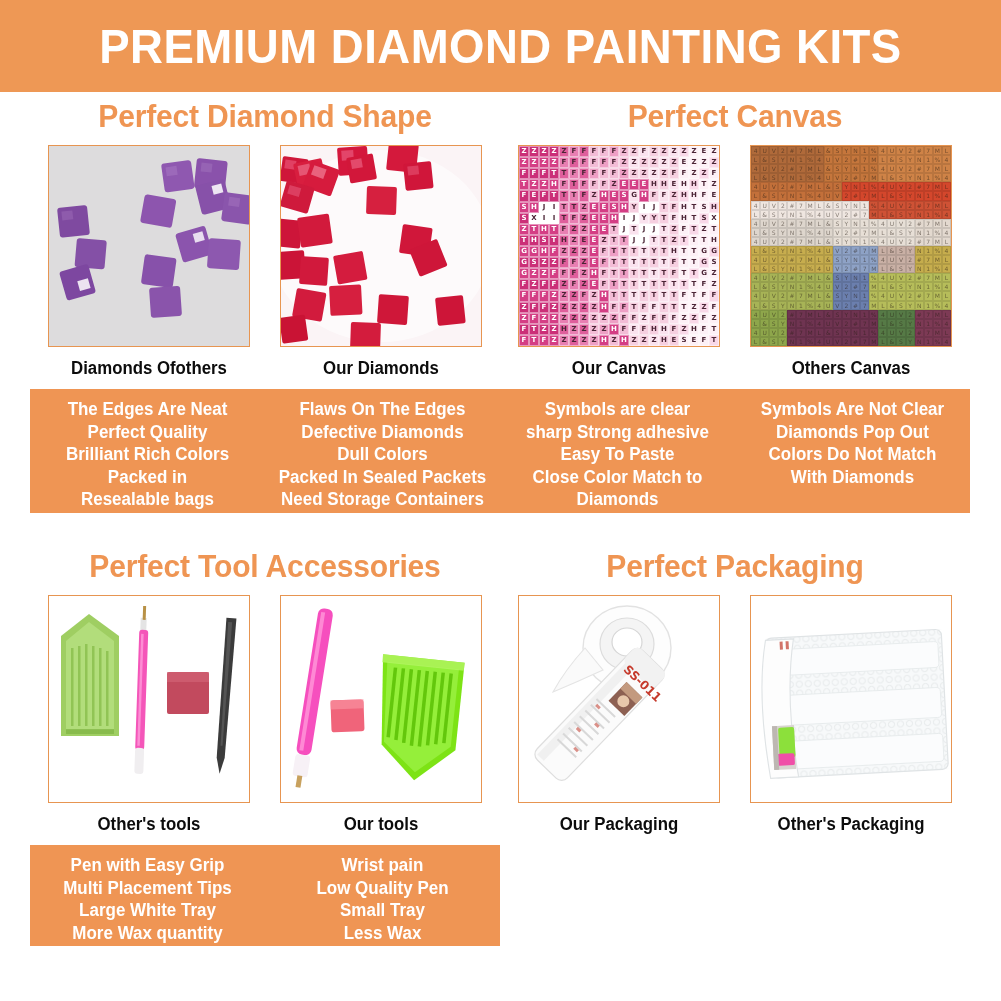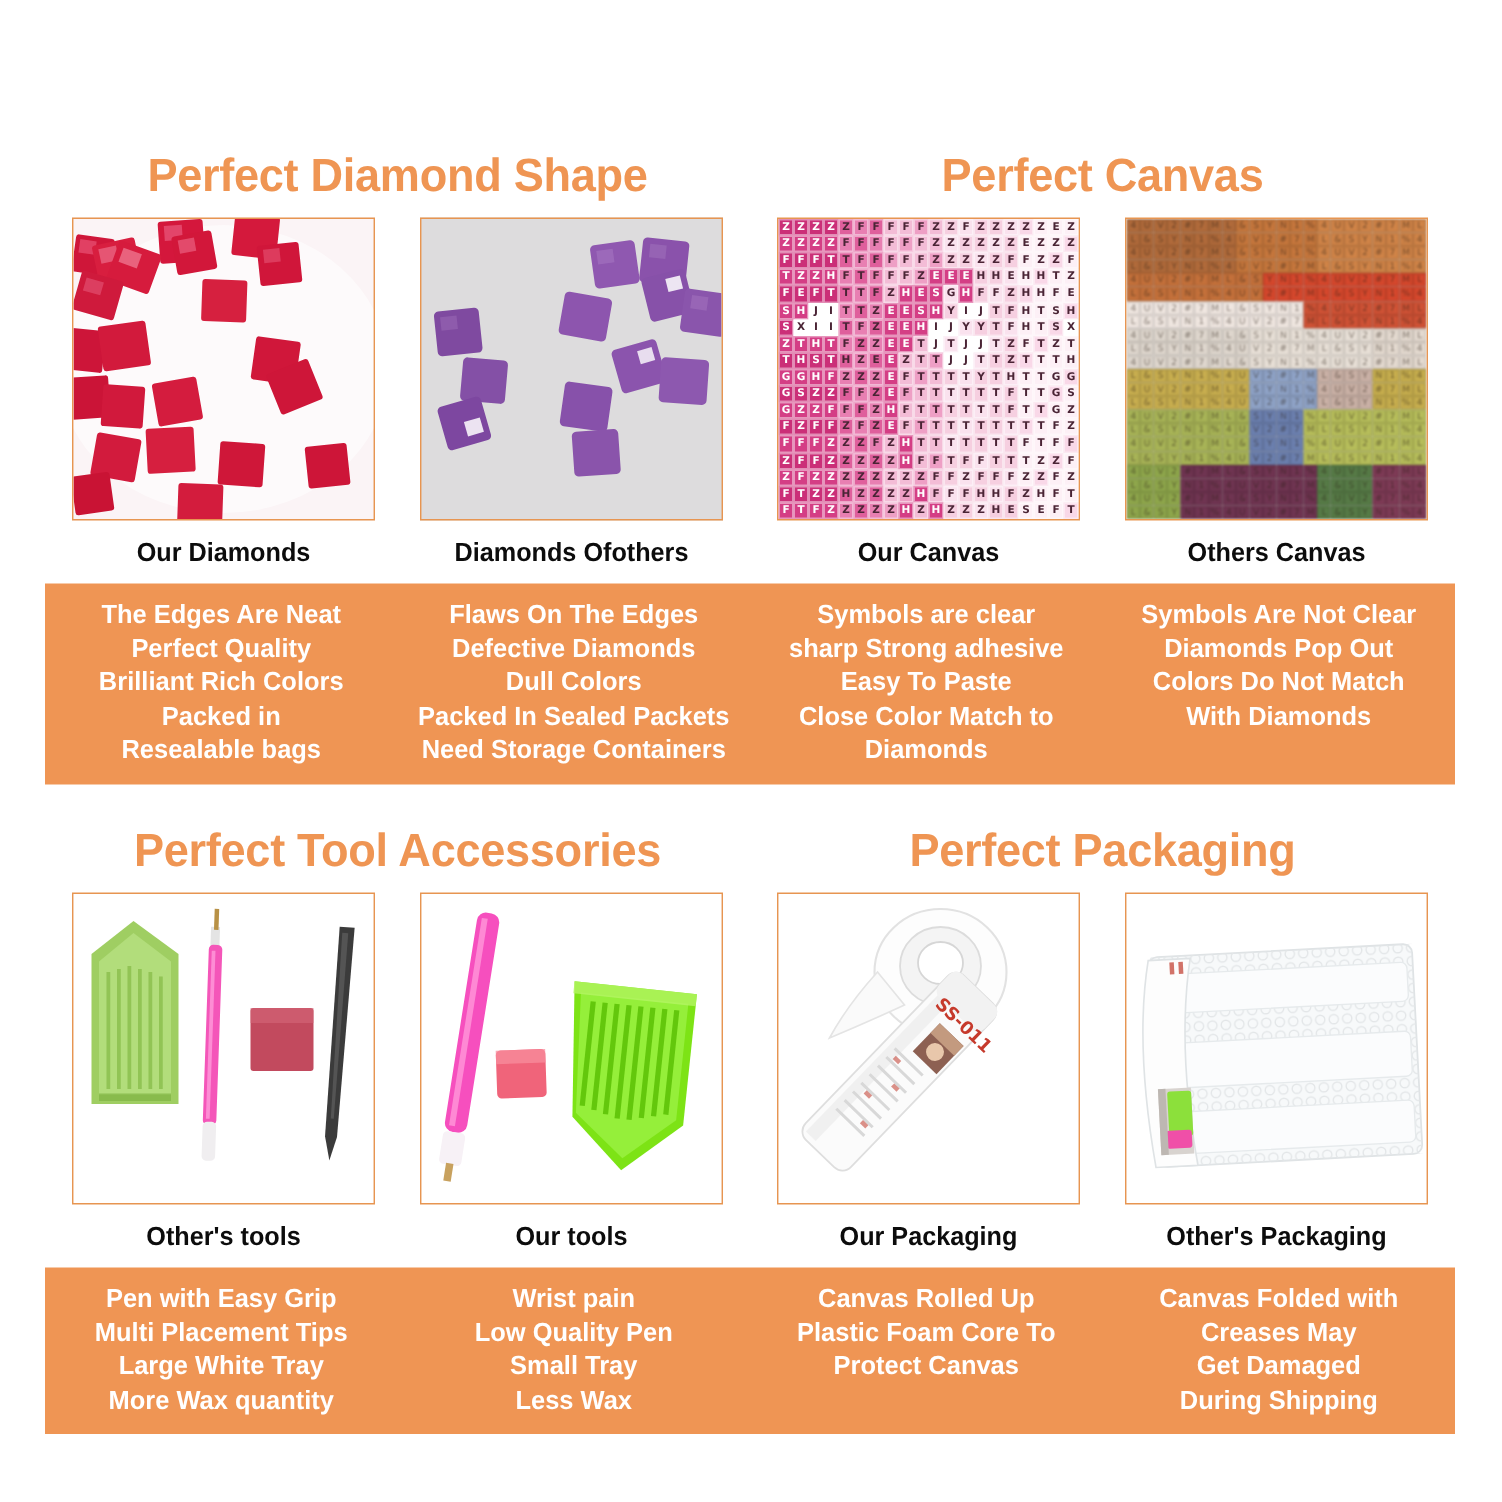--- a/index.html
+++ b/index.html
@@ -86,21 +86,21 @@
     font-size: 17.5px;
     line-height: 20px;
     white-space: nowrap;
     transform: scaleX(0.96);
   }
 
   .bullet-box {
     margin-top: 11px;
     background: #ef9554;
     display: flex;
-    padding: 9px 0 12px 0;
+    padding: 9px 0 2px 0;
   }
   .bullet-col {
     flex: 1;
     text-align: center;
     color: #ffffff;
     font-family: "Liberation Sans Narrow", "Liberation Sans", sans-serif;
     font-weight: 700;
     font-size: 17.5px;
     line-height: 22.5px;
     padding: 0 4px;
@@ -144,24 +144,81 @@
     font-size: 6px;
     color: rgba(40,30,20,0.55);
     border: 0.3px solid rgba(0,0,0,0.10);
   }
 </style>
 </head>
 <body>
 
 <div id="page">
 
+  <div class="header-banner">
+    <div class="header-title">PREMIUM DIAMOND PAINTING KITS</div>
+  </div>
 
   <div class="quad quad-left quad-top">
     <div class="section-title">Perfect Diamond Shape</div>
     <div class="pair">
+
+      <div class="cell">
+        <div class="photo-frame bg-grey">
+          <svg width="200" height="200" viewBox="0 0 200 200">
+            <rect x="0" y="0" width="200" height="200" fill="#dddcdd"></rect>
+            <g>
+              <g transform="translate(112,18) rotate(-8)">
+                <rect width="30" height="29" rx="3" fill="#8f58b0"></rect>
+                  <rect x="4" y="4" width="11" height="9" fill="#a778c2" opacity="0.55"></rect>
+              </g>
+              <g transform="translate(148,12) rotate(6)">
+                <rect width="31" height="30" rx="3" fill="#8a52ab"></rect>
+                  <rect x="5" y="4" width="11" height="9" fill="#a273bd" opacity="0.5"></rect>
+              </g>
+              <g transform="translate(96,48) rotate(10)">
+                <rect width="32" height="29" rx="3" fill="#8d55ae"></rect>
+              </g>
+              <g transform="translate(146,40) rotate(-14)">
+                <rect width="30" height="30" rx="3" fill="#8751a9"></rect>
+                  <rect x="16" y="4" width="10" height="9" fill="#ffffff" opacity="0.85"></rect>
+              </g>
+              <g transform="translate(176,46) rotate(8)">
+                <rect width="30" height="29" rx="3" fill="#8a55ac"></rect>
+                  <rect x="5" y="4" width="11" height="9" fill="#a676c0" opacity="0.5"></rect>
+              </g>
+              <g transform="translate(8,62) rotate(-6)">
+                <rect width="30" height="30" rx="3" fill="#7f4aa0"></rect>
+                  <rect x="4" y="4" width="11" height="9" fill="#9d6bb8" opacity="0.5"></rect>
+              </g>
+              <g transform="translate(28,92) rotate(5)">
+                <rect width="30" height="29" rx="3" fill="#8450a6"></rect>
+              </g>
+              <g transform="translate(126,88) rotate(-16)">
+                <rect width="31" height="30" rx="3" fill="#8b54ad"></rect>
+                  <rect x="17" y="5" width="10" height="9" fill="#ffffff" opacity="0.8"></rect>
+              </g>
+              <g transform="translate(160,92) rotate(4)">
+                <rect width="32" height="30" rx="3" fill="#8d58af"></rect>
+              </g>
+              <g transform="translate(96,108) rotate(8)">
+                <rect width="32" height="30" rx="3" fill="#8751aa"></rect>
+              </g>
+              <g transform="translate(10,126) rotate(-16)">
+                <rect width="30" height="30" rx="3" fill="#7d47a0"></rect>
+                  <rect x="15" y="14" width="11" height="10" fill="#ffffff" opacity="0.85"></rect>
+              </g>
+              <g transform="translate(100,142) rotate(-4)">
+                <rect width="31" height="30" rx="3" fill="#8a54ab"></rect>
+              </g>
+            </g>
+          </svg>
+        </div>
+        <div class="caption">Diamonds Ofothers</div>
+      </div>
 
       <div class="cell">
         <div class="photo-frame bg-white-pink">
           <svg width="200" height="200" viewBox="0 0 200 200">
             <rect x="0" y="0" width="200" height="200" fill="#fbf4f6"></rect>
             <ellipse cx="100" cy="100" rx="110" ry="96" fill="#ffffff" opacity="0.55"></ellipse>
             <g>
               <g transform="translate(56,2) rotate(-4)">
                 <rect width="30" height="28" rx="2" fill="#d4173c"></rect>
                   <rect x="4" y="3" width="12" height="10" fill="#e8567a" opacity="0.75"></rect>
@@ -232,74 +289,20 @@
               <g transform="translate(70,176) rotate(2)">
                 <rect width="30" height="28" rx="2" fill="#d31c3d"></rect>
               </g>
               <g transform="translate(-2,172) rotate(-8)">
                 <rect width="26" height="26" rx="2" fill="#c91334"></rect>
               </g>
             </g>
           </svg>
         </div>
         <div class="caption">Our Diamonds</div>
-      </div>
-
-      <div class="cell">
-        <div class="photo-frame bg-grey">
-          <svg width="200" height="200" viewBox="0 0 200 200">
-            <rect x="0" y="0" width="200" height="200" fill="#dddcdd"></rect>
-            <g>
-              <g transform="translate(112,18) rotate(-8)">
-                <rect width="30" height="29" rx="3" fill="#8f58b0"></rect>
-                  <rect x="4" y="4" width="11" height="9" fill="#a778c2" opacity="0.55"></rect>
-              </g>
-              <g transform="translate(148,12) rotate(6)">
-                <rect width="31" height="30" rx="3" fill="#8a52ab"></rect>
-                  <rect x="5" y="4" width="11" height="9" fill="#a273bd" opacity="0.5"></rect>
-              </g>
-              <g transform="translate(96,48) rotate(10)">
-                <rect width="32" height="29" rx="3" fill="#8d55ae"></rect>
-              </g>
-              <g transform="translate(146,40) rotate(-14)">
-                <rect width="30" height="30" rx="3" fill="#8751a9"></rect>
-                  <rect x="16" y="4" width="10" height="9" fill="#ffffff" opacity="0.85"></rect>
-              </g>
-              <g transform="translate(176,46) rotate(8)">
-                <rect width="30" height="29" rx="3" fill="#8a55ac"></rect>
-                  <rect x="5" y="4" width="11" height="9" fill="#a676c0" opacity="0.5"></rect>
-              </g>
-              <g transform="translate(8,62) rotate(-6)">
-                <rect width="30" height="30" rx="3" fill="#7f4aa0"></rect>
-                  <rect x="4" y="4" width="11" height="9" fill="#9d6bb8" opacity="0.5"></rect>
-              </g>
-              <g transform="translate(28,92) rotate(5)">
-                <rect width="30" height="29" rx="3" fill="#8450a6"></rect>
-              </g>
-              <g transform="translate(126,88) rotate(-16)">
-                <rect width="31" height="30" rx="3" fill="#8b54ad"></rect>
-                  <rect x="17" y="5" width="10" height="9" fill="#ffffff" opacity="0.8"></rect>
-              </g>
-              <g transform="translate(160,92) rotate(4)">
-                <rect width="32" height="30" rx="3" fill="#8d58af"></rect>
-              </g>
-              <g transform="translate(96,108) rotate(8)">
-                <rect width="32" height="30" rx="3" fill="#8751aa"></rect>
-              </g>
-              <g transform="translate(10,126) rotate(-16)">
-                <rect width="30" height="30" rx="3" fill="#7d47a0"></rect>
-                  <rect x="15" y="14" width="11" height="10" fill="#ffffff" opacity="0.85"></rect>
-              </g>
-              <g transform="translate(100,142) rotate(-4)">
-                <rect width="31" height="30" rx="3" fill="#8a54ab"></rect>
-              </g>
-            </g>
-          </svg>
-        </div>
-        <div class="caption">Diamonds Ofothers</div>
       </div>
 
     </div>
 
     <div class="bullet-box">
       <div class="bullet-col">
         <span>The Edges Are Neat</span>
         <span>Perfect Quality</span>
         <span>Brilliant Rich Colors</span>
         <span>Packed in</span>
@@ -1377,28 +1380,15 @@
                 <rect x="38" y="42" width="3" height="8"></rect>
               </g>
             </g>
           </svg>
         </div>
         <div class="caption">Other's Packaging</div>
       </div>
 
     </div>
 
-    <div class="bullet-box">
-      <div class="bullet-col">
-        <span>Canvas Rolled Up</span>
-        <span>Plastic Foam Core To</span>
-        <span>Protect Canvas</span>
-      </div>
-      <div class="bullet-col">
-        <span>Canvas Folded with</span>
-        <span>Creases May</span>
-        <span>Get Damaged</span>
-        <span>During Shipping</span>
-      </div>
-    </div>
   </div>
 
 </div>
 
 </body></html>

